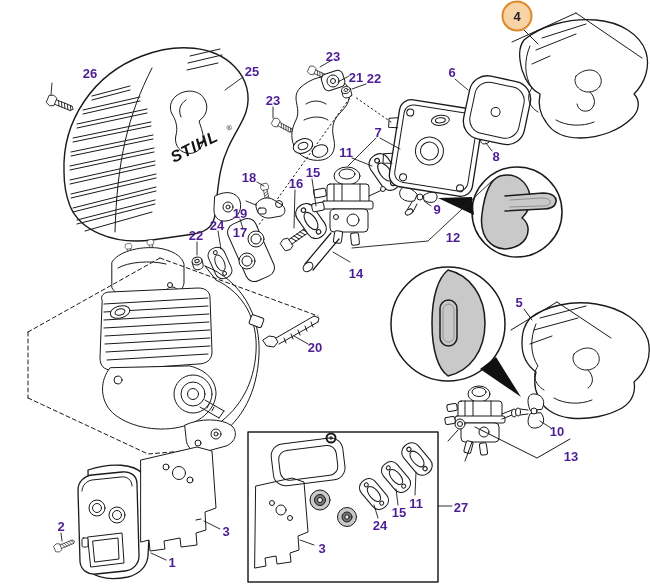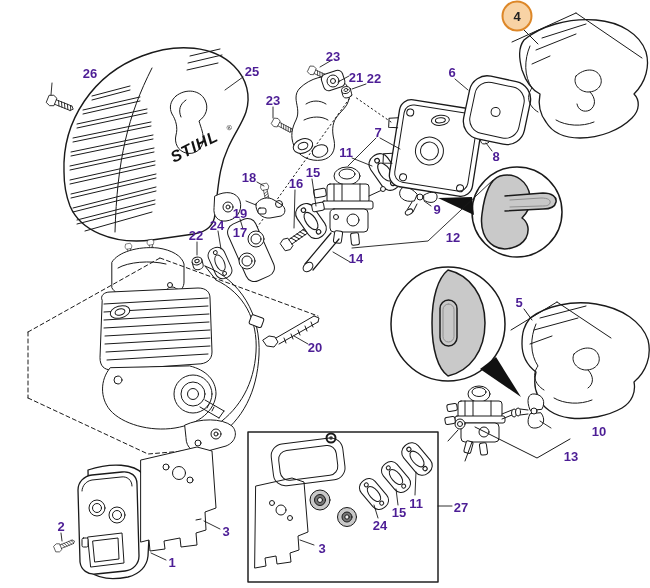--- a/index.html
+++ b/index.html
@@ -376,24 +376,24 @@
   <div class="callout highlight" style="left:517px;top:16px;">4</div>
   <div class="callout" style="left:249px;top:177px;">18</div>
   <div class="callout" style="left:240px;top:196px;margin-top:36px;">17</div>
   <div class="callout" style="left:313px;top:172px;">15</div>
   <div class="callout" style="left:296px;top:183px;">16</div>
   <div class="callout" style="left:240px;top:213px;">19</div>
   <div class="callout" style="left:217px;top:225px;">24</div>
   <div class="callout" style="left:196px;top:235px;">22</div>
   <div class="callout" style="left:437px;top:209px;">9</div>
   <div class="callout" style="left:441px;top:237px;margin-left:12px;">12</div>
-  <div class="callout" style="left:356px;top:258px;">14</div>
+  <div class="callout" style="left:356px;top:273px;">14</div>
   <div class="callout" style="left:315px;top:347px;">20</div>
   <div class="callout" style="left:519px;top:302px;">5</div>
-  <div class="callout" style="left:557px;top:431px;margin-left:42px;">10</div>
+  <div class="callout" style="left:557px;top:431px;">10</div>
   <div class="callout" style="left:571px;top:456px;">13</div>
   <div class="callout" style="left:61px;top:526px;">2</div>
   <div class="callout" style="left:172px;top:562px;">1</div>
   <div class="callout" style="left:226px;top:531px;">3</div>
   <div class="callout" style="left:322px;top:548px;">3</div>
   <div class="callout" style="left:380px;top:525px;">24</div>
   <div class="callout" style="left:399px;top:512px;">15</div>
   <div class="callout" style="left:416px;top:503px;">11</div>
   <div class="callout" style="left:461px;top:507px;">27</div>
 </div>

